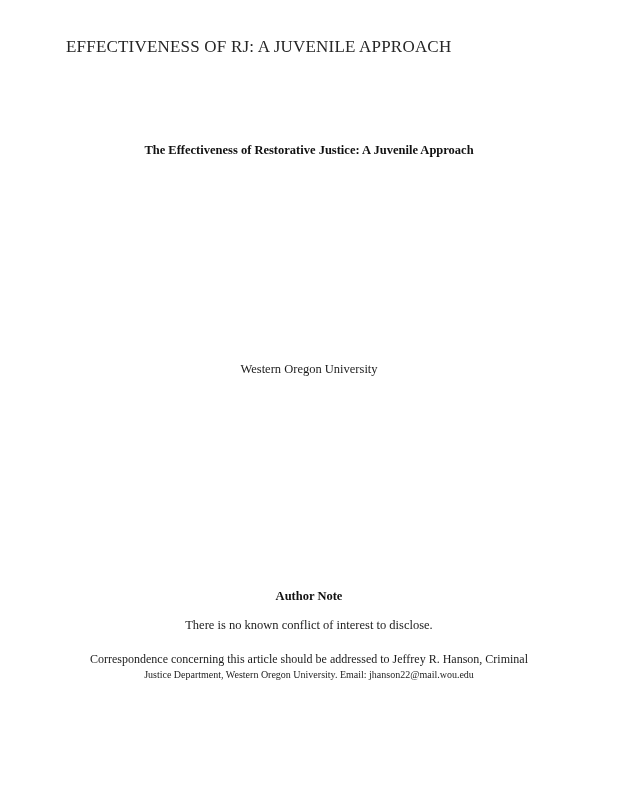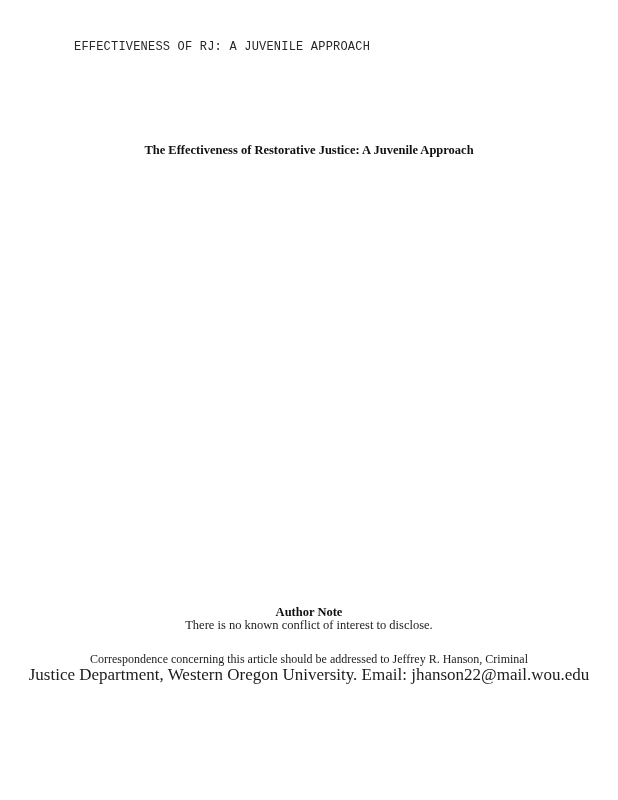--- a/index.html
+++ b/index.html
@@ -11,24 +11,24 @@
       position: relative;
       width: 618px;
       height: 800px;
       background: #ffffff;
       overflow: hidden;
       font-family: "Liberation Serif", "DejaVu Serif", serif;
       color: #1c1c1c;
     }
     .running-head {
       position: absolute;
-      left: 74px;
+      left: 66px;
       top: 41px;
-      font-family: Liberation Mono, monospace;
-      font-size: 12px;
+      font-family: Liberation Serif, serif;
+      font-size: 17px;
       line-height: 12px;
       letter-spacing: 0.2px;
       color: #262626;
       white-space: nowrap;
     }
     .center-line {
       position: absolute;
       left: 0;
       width: 618px;
       text-align: center;
@@ -37,35 +37,36 @@
       white-space: nowrap;
     }
     .paper-title {
       top: 143px;
       font-weight: bold;
       color: #111111;
     }
     .author-name   { top: 333px; }
     .author-affil  { top: 362px; }
     .author-div    { top: 390px; }
-    .note-heading  { top: 589px; font-weight: bold; color: #111111; margin-top: 16px; }
+    .note-heading  { top: 589px; font-weight: bold; color: #111111; }
     .conflict-line { top: 602px; margin-top: 16px; }
     .corr-line-1   { top: 652px; font-size: 12px; }
-    .corr-line-2   { top: 668px; font-size: 17px; }
+    .corr-line-2   { top: 668px; font-size: 10px; }
   </style>
 </head>
 <body>
 
 <div class="page">
 
   <div class="running-head">EFFECTIVENESS OF RJ: A JUVENILE APPROACH</div>
 
   <div class="center-line paper-title">The Effectiveness of Restorative Justice: A Juvenile Approach</div>
 
 
+  <div class="center-line author-affil">Western Oregon University</div>
 
 
   <div class="center-line note-heading">Author Note</div>
 
   <div class="center-line conflict-line">There is no known conflict of interest to disclose.</div>
 
   <div>
     <div class="center-line corr-line-1">Correspondence concerning this article should be addressed to Jeffrey R. Hanson, Criminal</div>
     <div class="center-line corr-line-2">Justice Department, Western Oregon University. Email: jhanson22@mail.wou.edu</div>
   </div>

